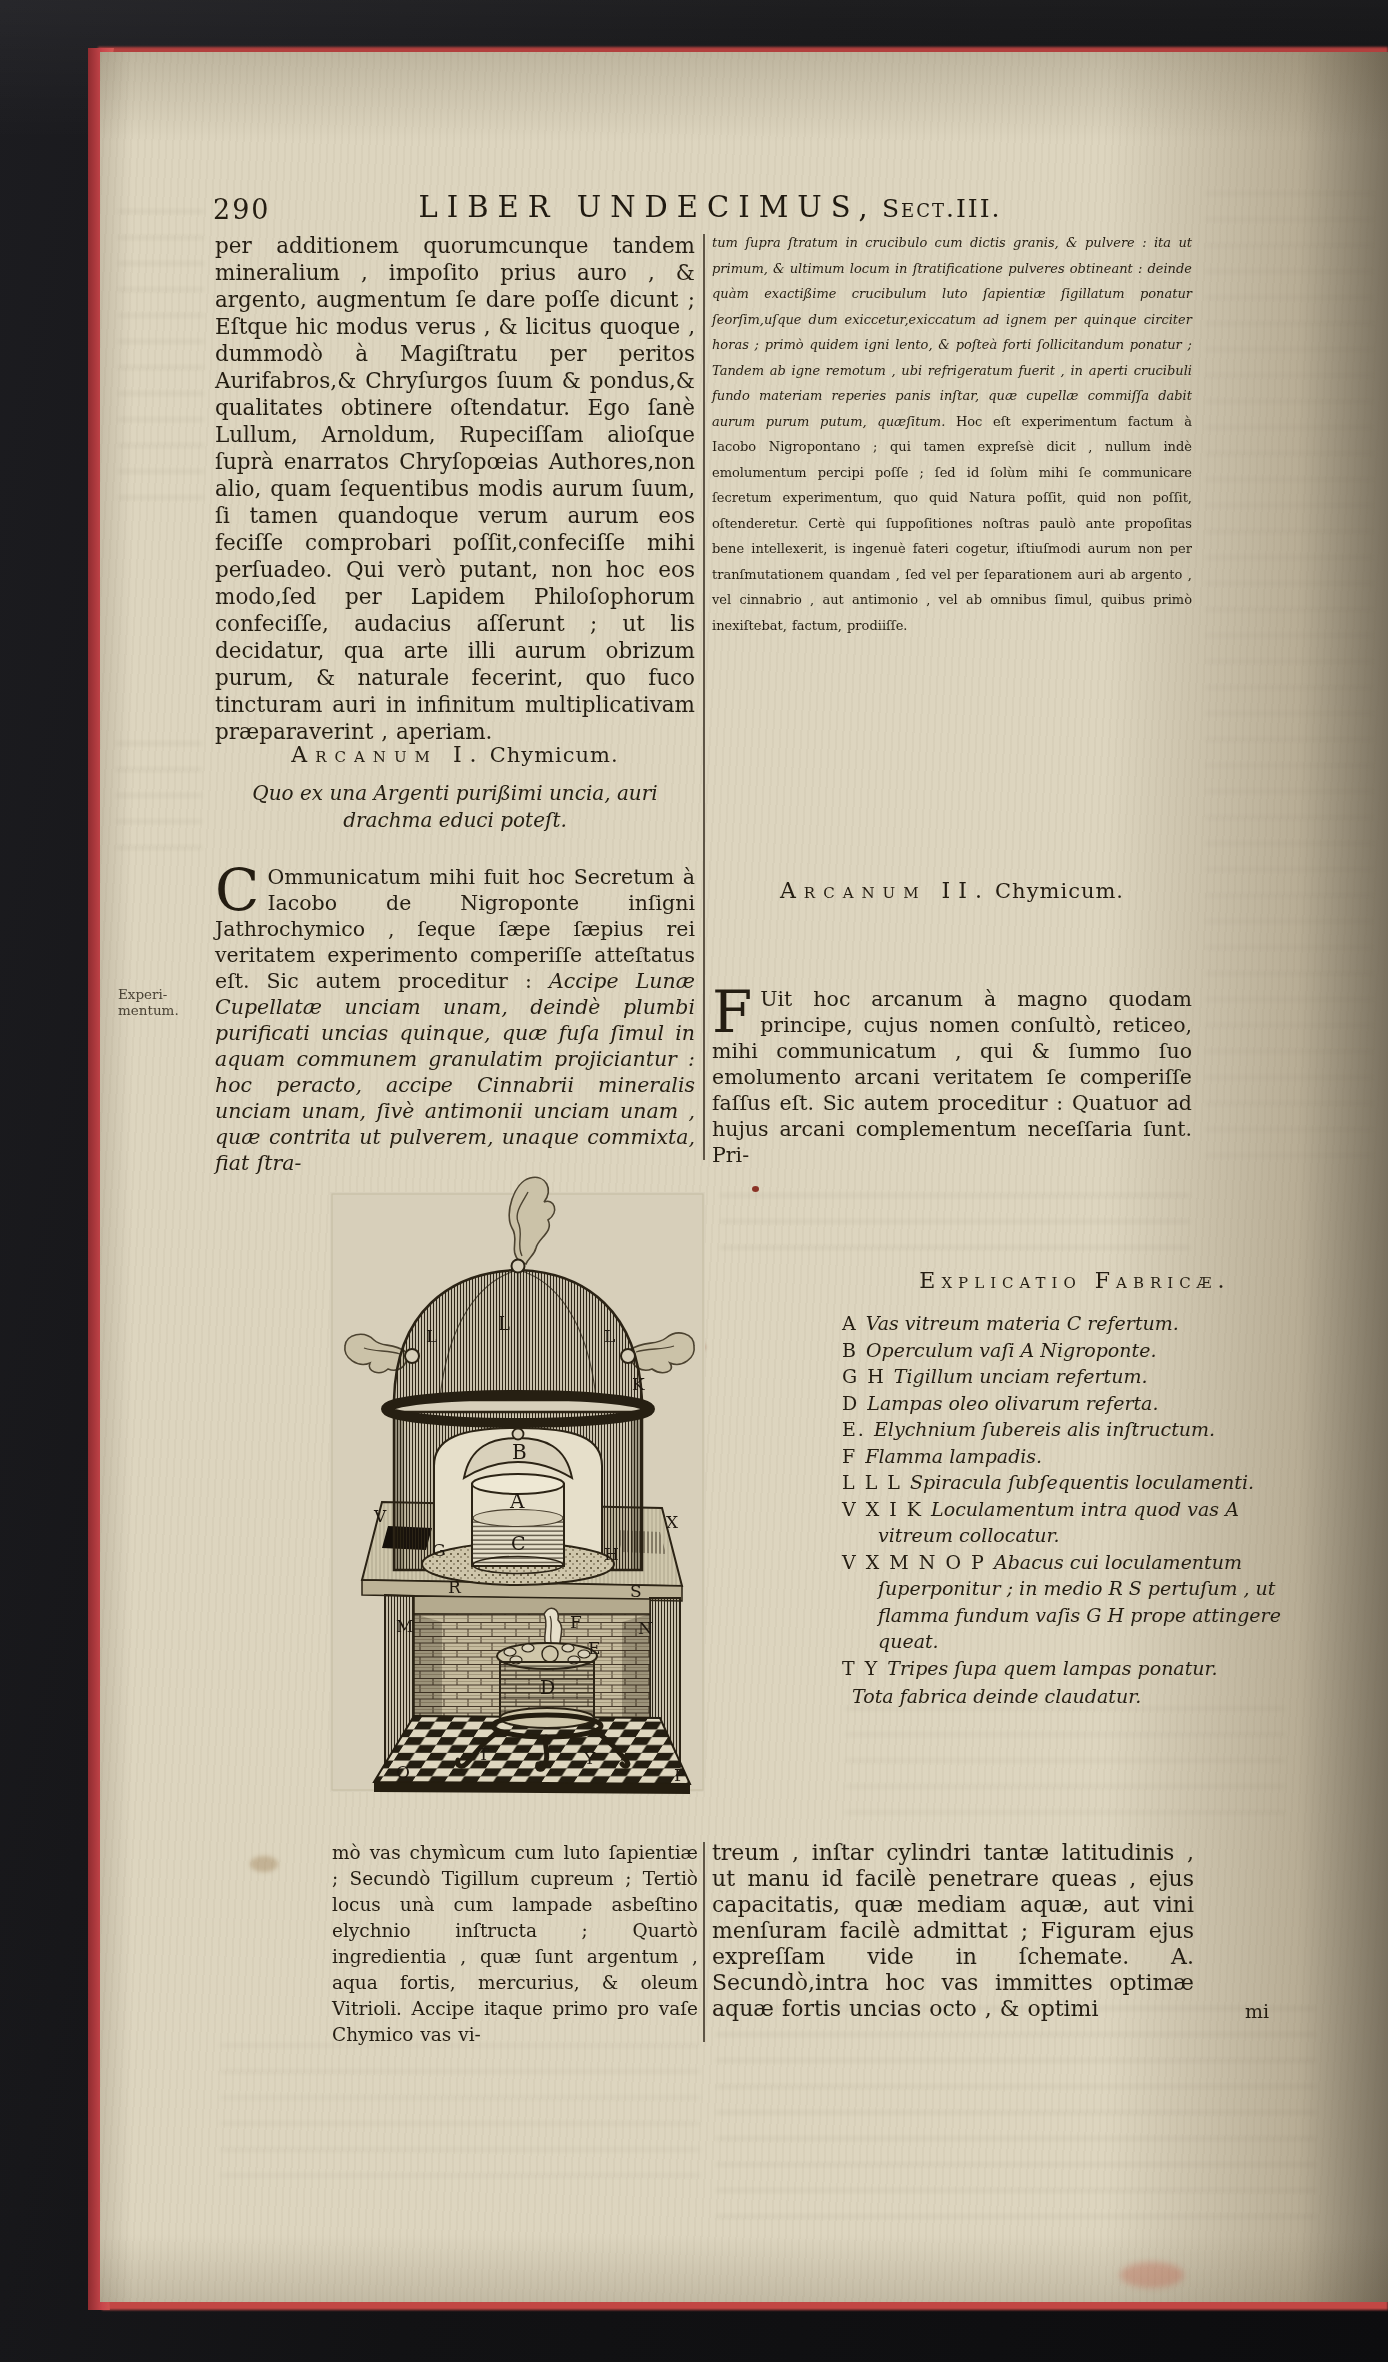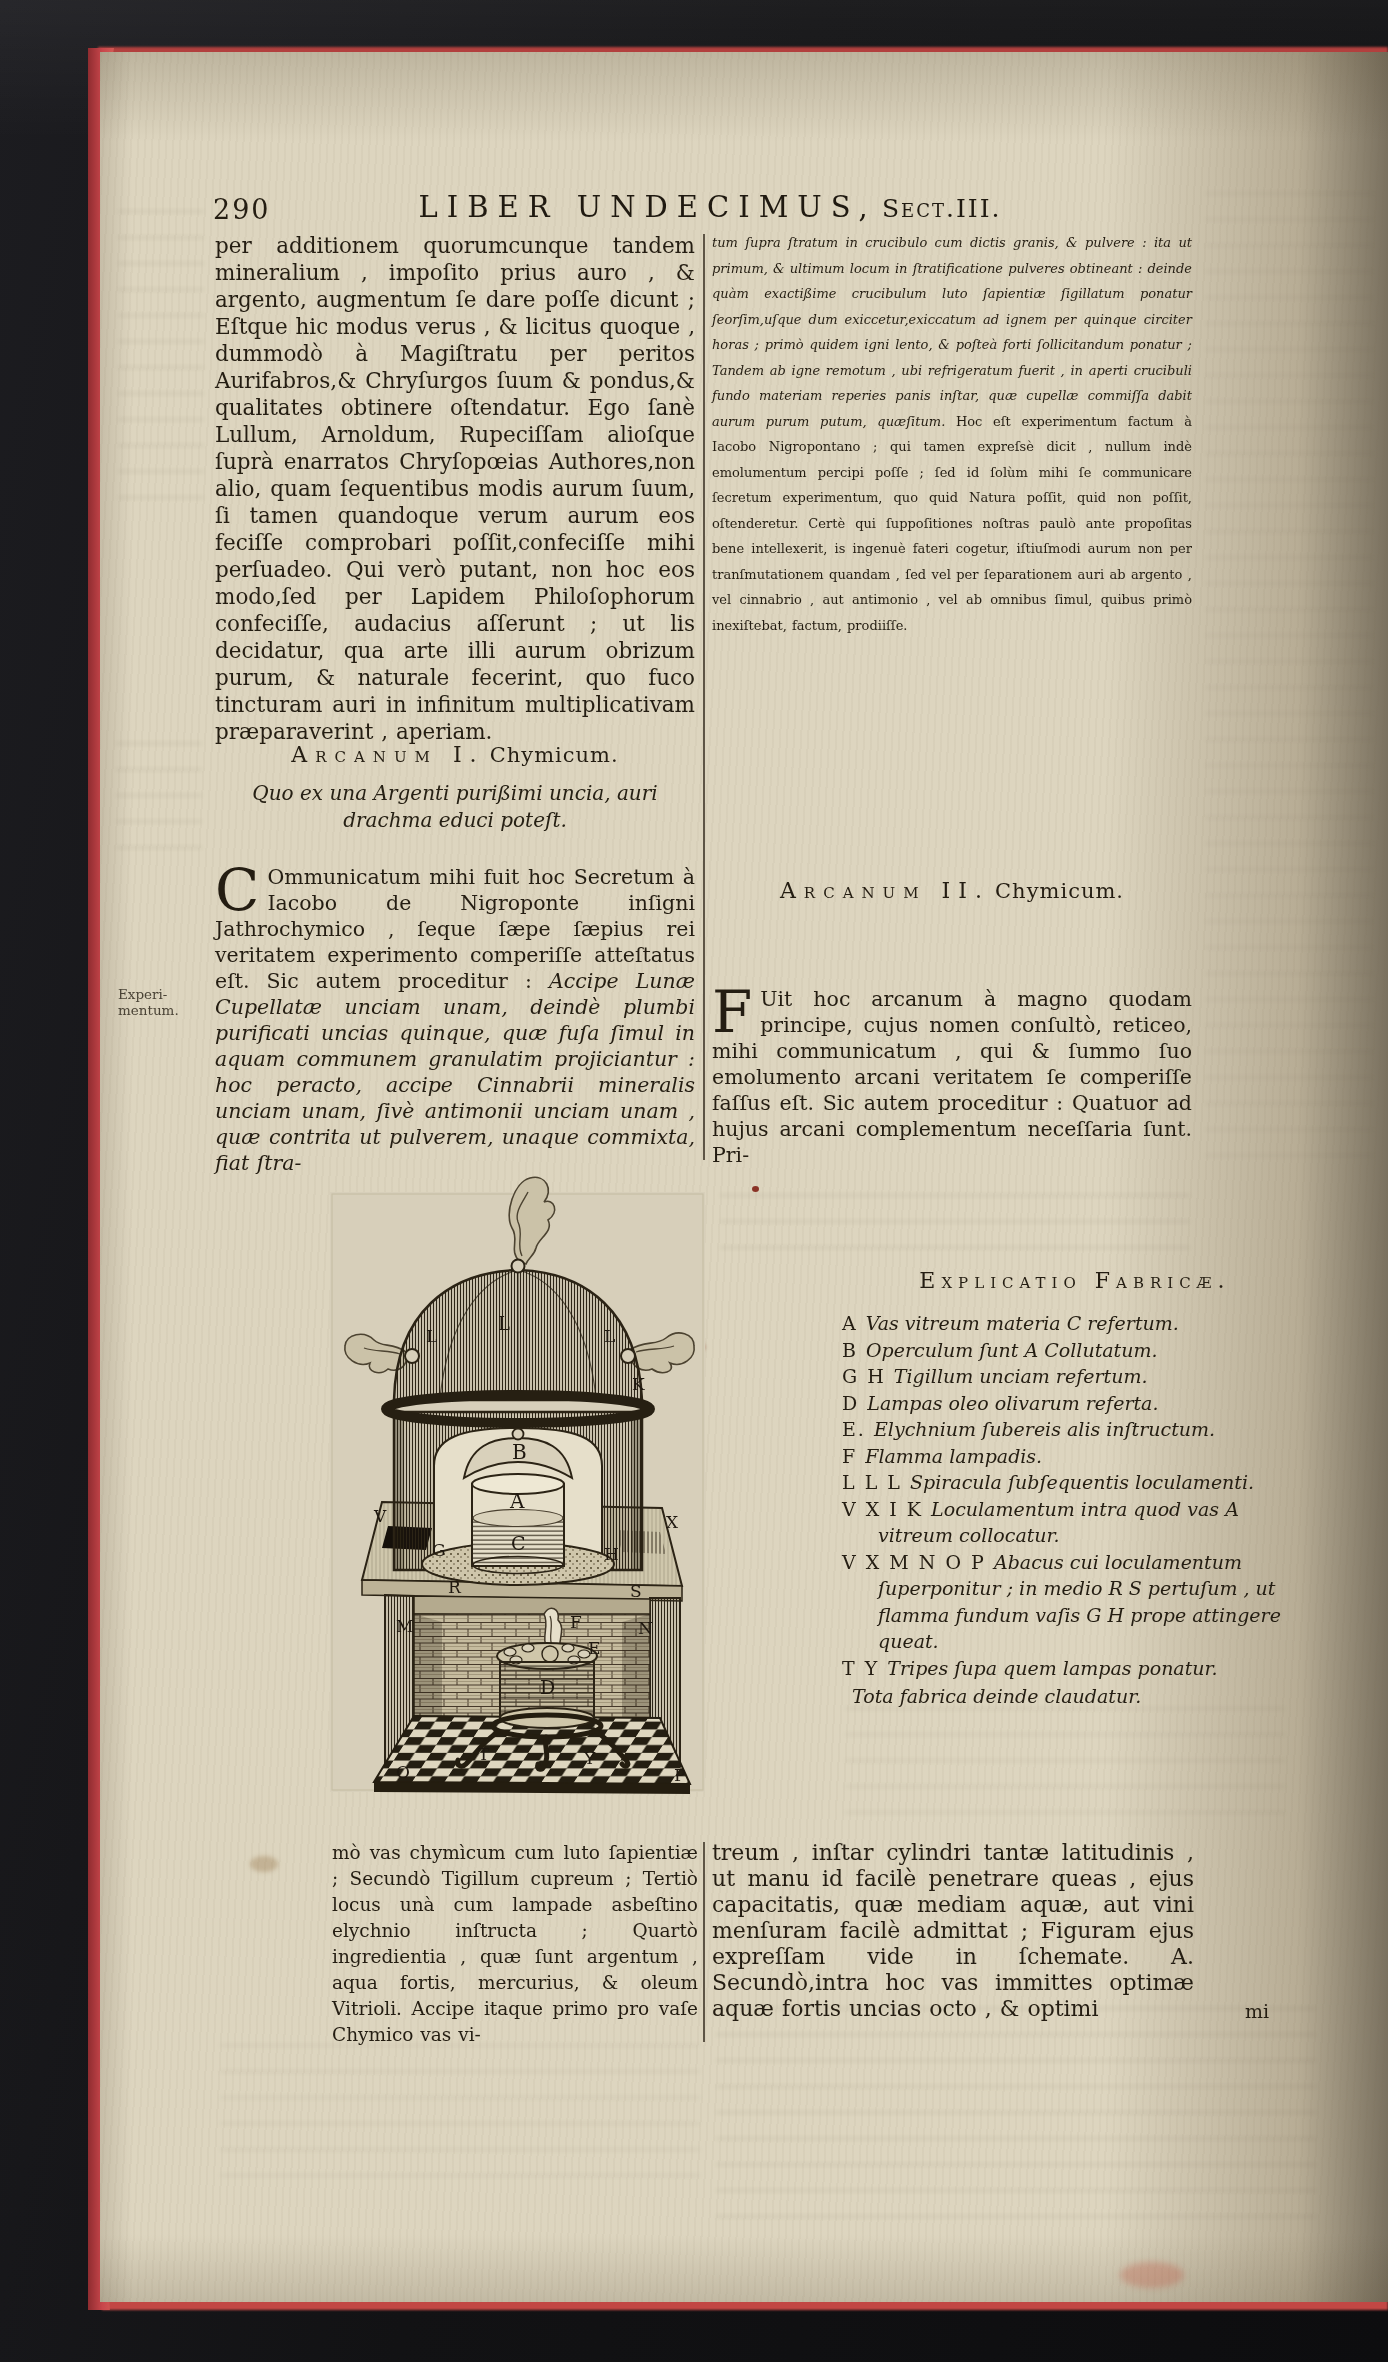--- a/index.html
+++ b/index.html
@@ -108,21 +108,21 @@
   </div>
 
   <div class="tx" style="left:612px;top:934px;width:480px;font-size:20.5px;line-height:26px;">
     <span class="dropcap">F</span><span class="roman">Uit hoc arcanum à magno quodam principe, cujus nomen conſultò, reticeo, mihi communicatum , qui &amp; ſummo ſuo emolumento arcani veritatem ſe comperiſſe faſſus eſt. Sic autem proceditur : Quatuor ad hujus arcani complementum neceſſaria ſunt. Pri-</span>
   </div>
 
   <div class="expl-heading" style="left:740px;top:1216px;width:470px;">Explicatio Fabricæ.</div>
   <div class="legend" style="left:742px;top:1258px;width:466px;">
     <div id="legend-list">
         <div class="legend-item"><span class="lkey">A </span><span class="ldesc">Vas vitreum materia C refertum.</span></div>
-        <div class="legend-item"><span class="lkey">B </span><span class="ldesc">Operculum ſunt A Collutatum.</span></div>
+        <div class="legend-item"><span class="lkey">B </span><span class="ldesc">Operculum vaſi A Nigroponte.</span></div>
         <div class="legend-item"><span class="lkey">G H </span><span class="ldesc">Tigillum unciam refertum.</span></div>
         <div class="legend-item"><span class="lkey">D </span><span class="ldesc">Lampas oleo olivarum referta.</span></div>
         <div class="legend-item"><span class="lkey">E. </span><span class="ldesc">Elychnium ſubereis alis inſtructum.</span></div>
         <div class="legend-item"><span class="lkey">F </span><span class="ldesc">Flamma lampadis.</span></div>
         <div class="legend-item"><span class="lkey">L L L </span><span class="ldesc">Spiracula ſubſequentis loculamenti.</span></div>
         <div class="legend-item"><span class="lkey">V X I K </span><span class="ldesc">Loculamentum intra quod vas A vitreum collocatur.</span></div>
         <div class="legend-item"><span class="lkey">V X M N O P </span><span class="ldesc">Abacus cui loculamentum ſuperponitur ; in medio R S pertuſum , ut flamma fundum vaſis G H prope attingere queat.</span></div>
         <div class="legend-item"><span class="lkey">T Y </span><span class="ldesc">Tripes ſupa quem lampas ponatur.</span></div>
       </div>
     <div class="legend-closing">Tota fabrica deinde claudatur.</div>

